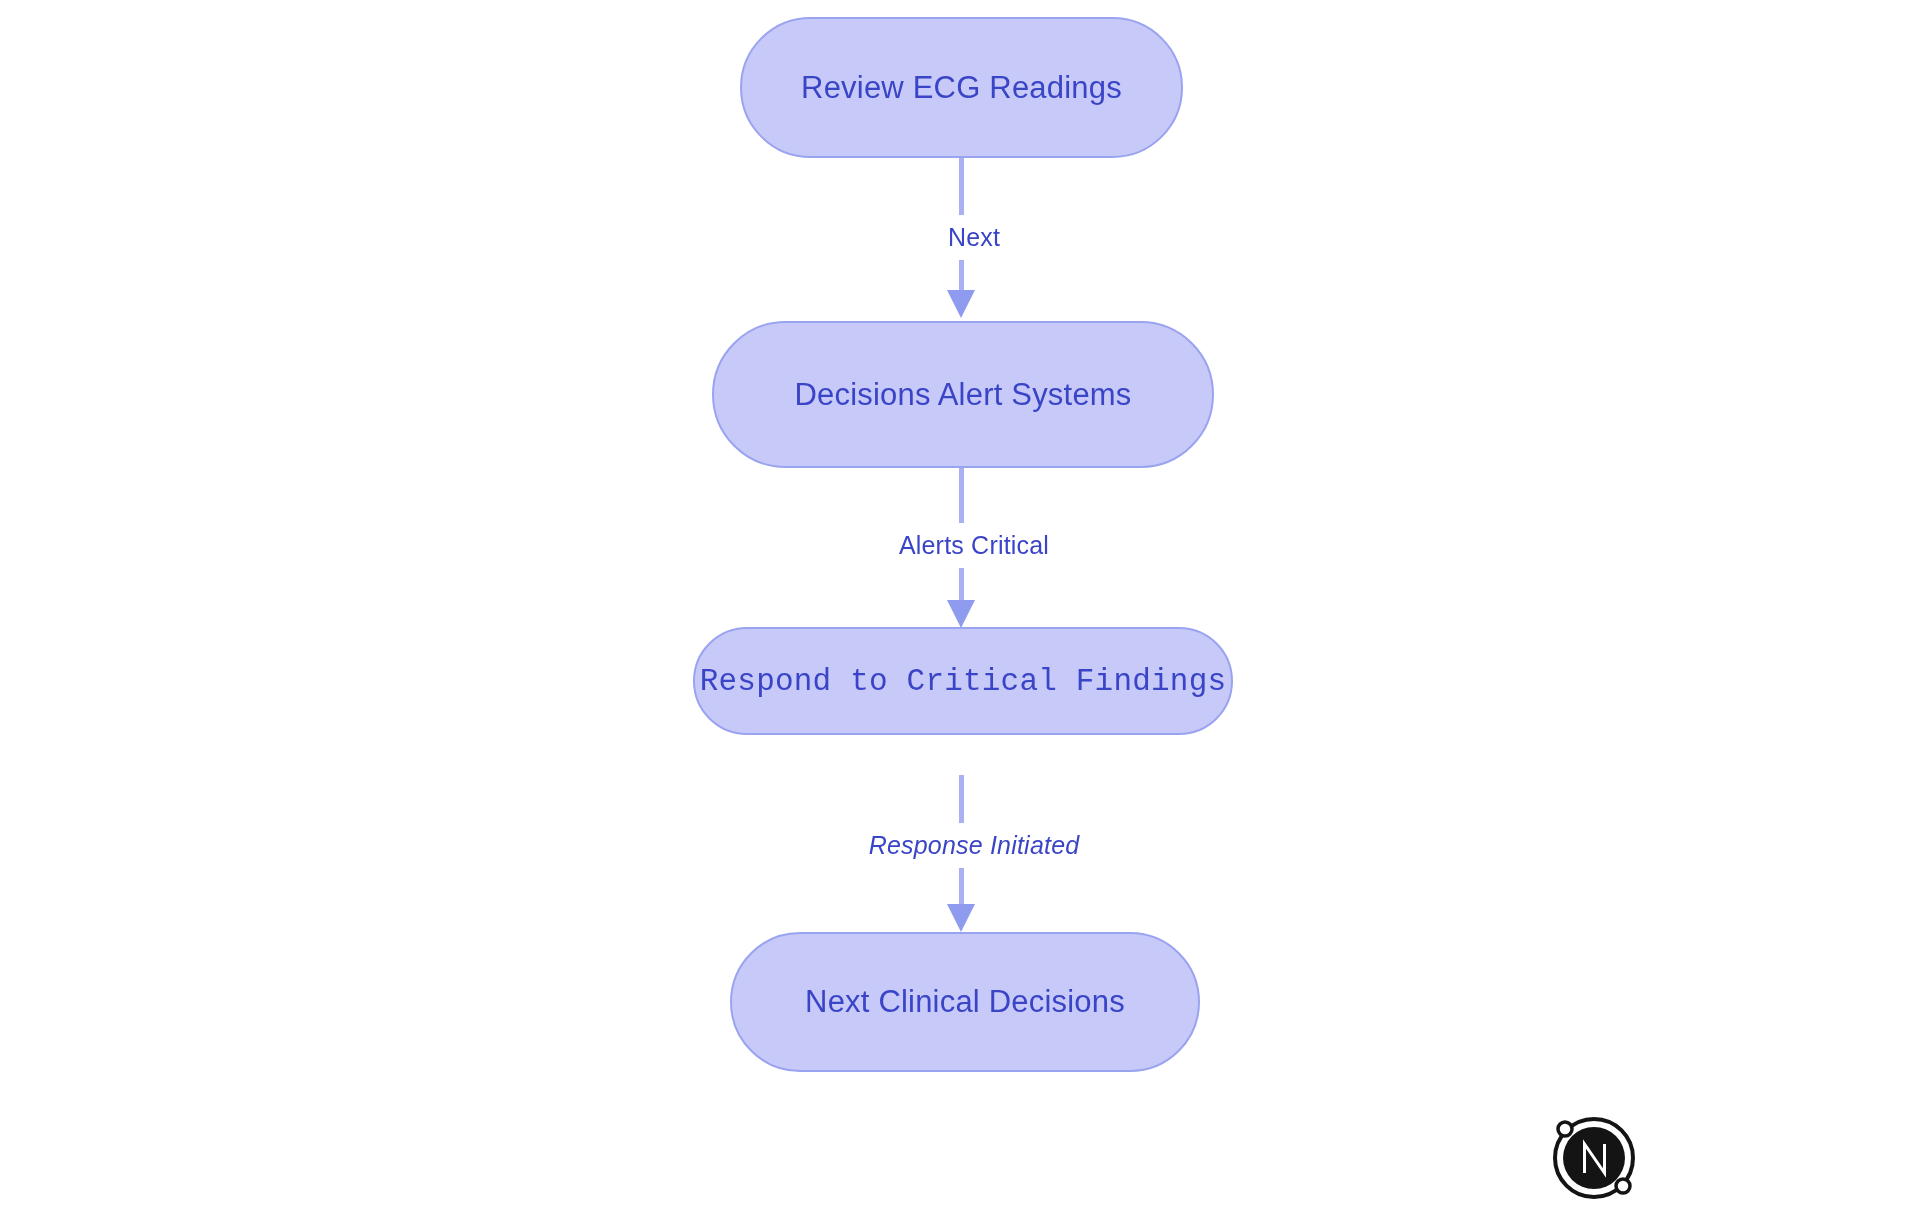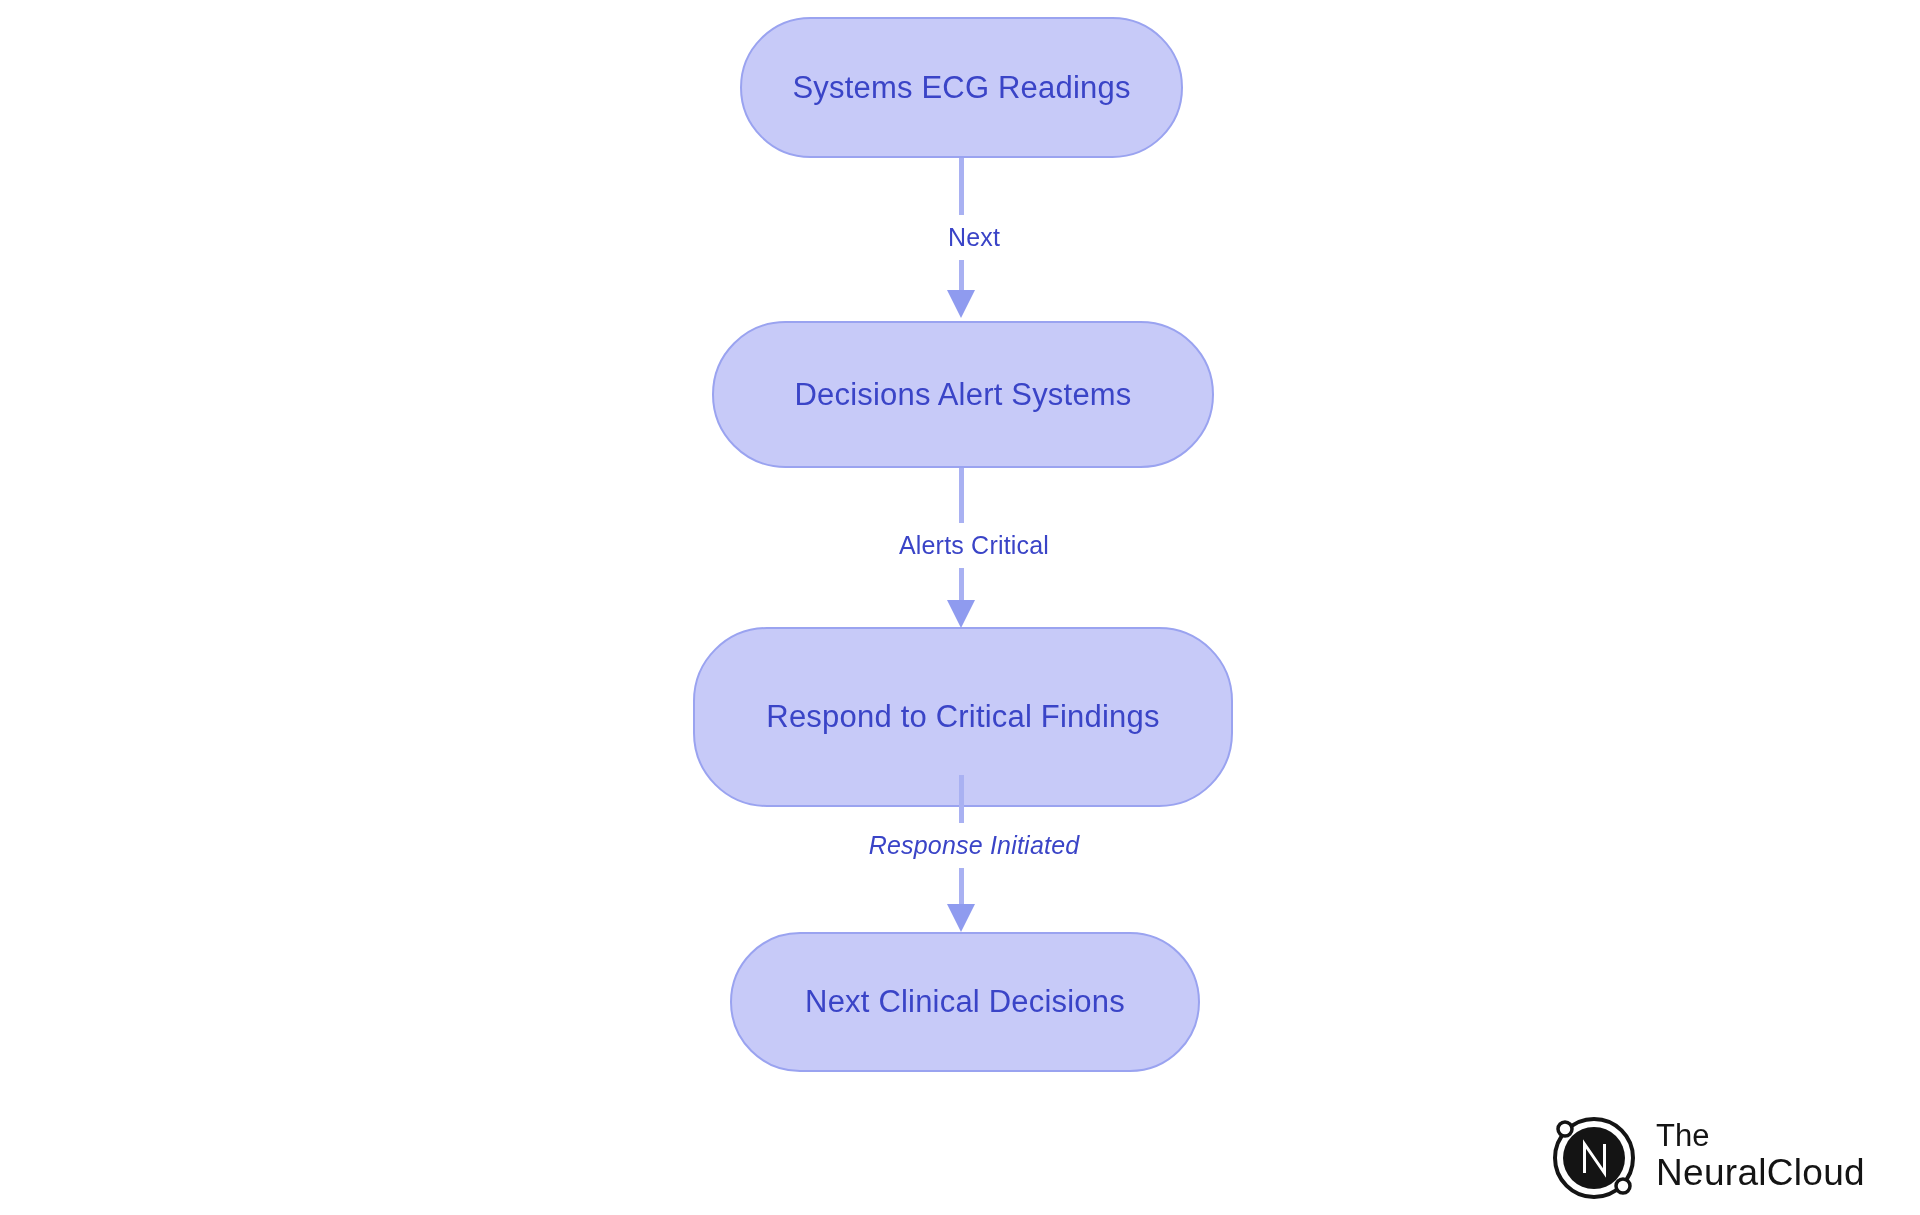--- a/index.html
+++ b/index.html
@@ -27,21 +27,21 @@
     border-radius: 74px;
     display: flex;
     align-items: center;
     justify-content: center;
     color: var(--node-text);
     font-size: 31px;
     letter-spacing: 0.2px;
   }
   .node-1 { left: 740px; top: 17px;  width: 443px; height: 141px; }
   .node-2 { left: 712px; top: 321px; width: 502px; height: 147px; }
-  .node-3 { left: 693px; top: 627px; width: 540px; height: 180px; }
+  .node-3 { left: 693px; top: 627px; width: 540px; height: 108px; font-family: Liberation Mono, monospace; }
   .node-4 { left: 730px; top: 932px; width: 470px; height: 140px; }
 
   .edge-line {
     position: absolute;
     left: 959px;
     width: 5px;
     background: var(--edge-line);
   }
   .edge-line-1 { top: 158px; height: 132px; }
   .edge-line-2 { top: 468px; height: 132px; }
@@ -89,21 +89,21 @@
     margin-top: 8px;
     color: var(--logo-ink);
   }
   .brand-line1 { font-size: 31px; line-height: 36px; font-weight: 400; }
   .brand-line2 { font-size: 37px; line-height: 38px; font-weight: 500; letter-spacing: 0.3px; }
 </style>
 </head>
 <body>
 
 <div class="node node-1">
-  <span>Systems ECG Readings</span>
+  <span>Review ECG Readings</span>
 </div>
 <div class="node node-2">
   <span>Decisions Alert Systems</span>
 </div>
 <div class="node node-3">
   <span>Respond to Critical Findings</span>
 </div>
 <div class="node node-4">
   <span>Next Clinical Decisions</span>
 </div>
@@ -121,17 +121,13 @@
 <div class="edge-label edge-label-3">Response Initiated</div>
 
 <div class="brand">
   <svg class="brand-icon" width="96" height="96" viewBox="0 0 96 96" aria-hidden="true">
     <circle cx="48" cy="48" r="39" fill="none" stroke="var(--logo-ink)" stroke-width="4"></circle>
     <circle cx="48" cy="48" r="31" fill="var(--logo-ink)"></circle>
     <path d="M38.5 63 L38.5 34 L58.5 63 L58.5 34" fill="none" stroke="#ffffff" stroke-width="3"></path>
     <circle cx="19" cy="19" r="7" fill="#ffffff" stroke="var(--logo-ink)" stroke-width="3.5"></circle>
     <circle cx="77" cy="76" r="7" fill="#ffffff" stroke="var(--logo-ink)" stroke-width="3.5"></circle>
   </svg>
-  <div class="brand-text">
-    <div class="brand-line1">The</div>
-    <div class="brand-line2">NeuralCloud</div>
-  </div>
 </div>
 
 </body></html>

